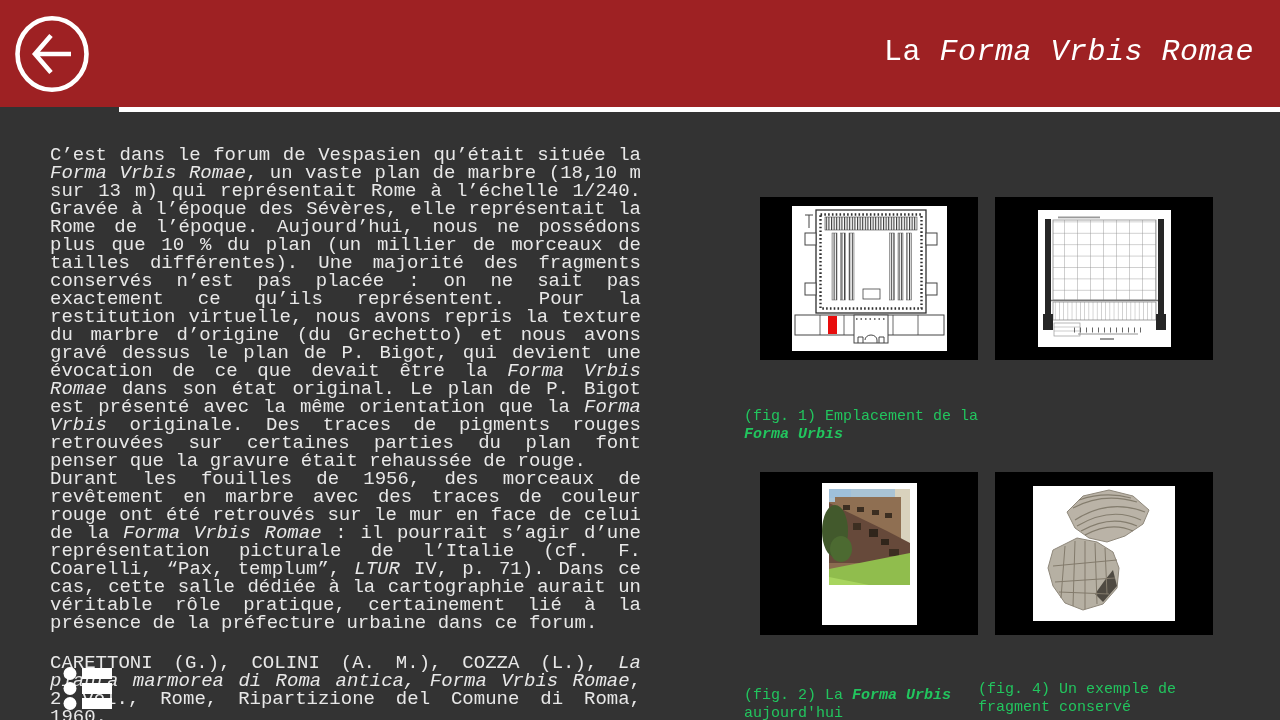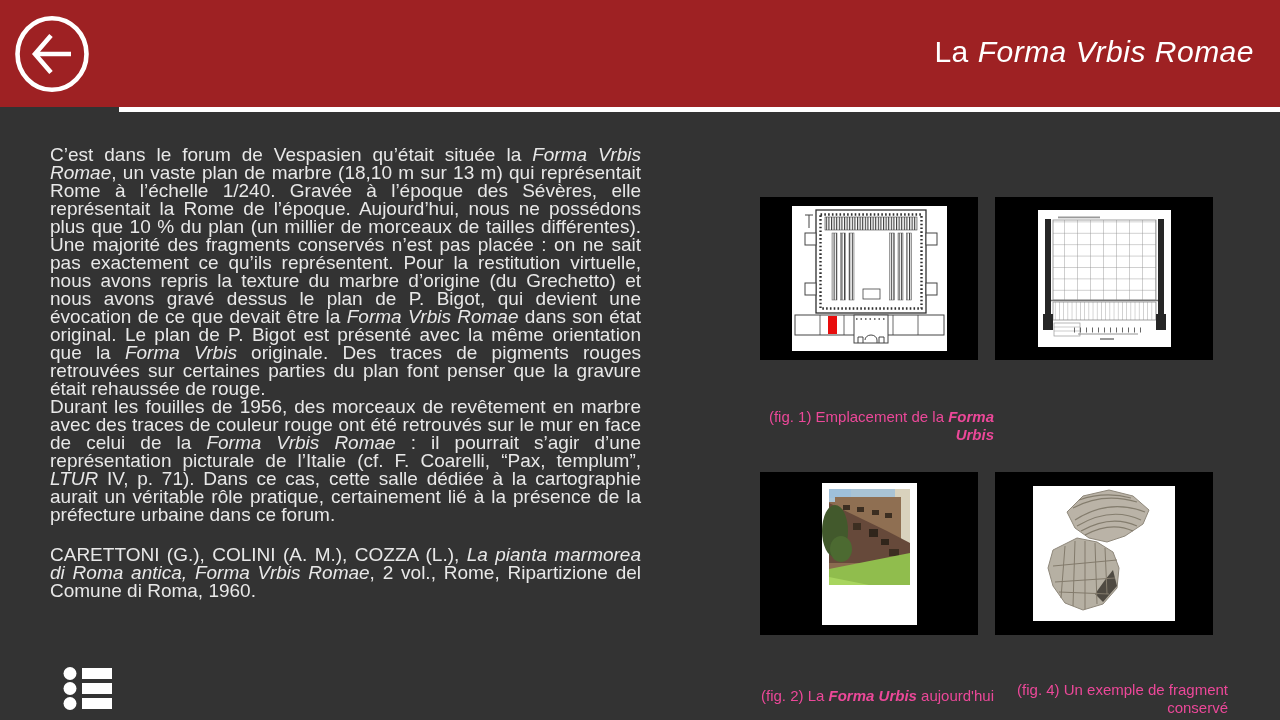--- a/index.html
+++ b/index.html
@@ -1,17 +1,17 @@
 <!DOCTYPE html>
 <html><head>
 <meta charset="utf-8">
 <style>
   html,body{margin:0;padding:0;background:#333333;}
   .stage{position:relative;width:1280px;height:720px;background:#333333;overflow:hidden;
-         font-family:Liberation Sans, sans-serif;}
+         font-family:Liberation Mono, monospace;}
   
   .header{position:absolute;top:0;left:0;width:1280px;height:107px;background:#9e2123;}
   .back-btn{position:absolute;top:15px;left:14px;width:76px;height:78px;background:transparent;
             border:none;padding:0;cursor:pointer;}
   .title{position:absolute;top:35px;right:26px;margin:0;color:#ffffff;font-size:30px;
          font-weight:400;letter-spacing:.5px;white-space:nowrap;}
   .title em{font-style:italic;}
   .underline{position:absolute;top:107px;left:119px;width:1161px;height:5px;background:#ffffff;}
   
   .article{position:absolute;left:50px;top:146px;width:591px;color:#e8e8e8;font-size:19px;
@@ -20,21 +20,21 @@
   .bib{margin-top:22px;}
   .it{font-style:italic;}
   .bi{font-style:italic;font-weight:bold;}
   
   .figbox{position:absolute;width:218px;height:163px;background:#000000;margin:0;
           display:flex;align-items:center;justify-content:center;}
   .f1{left:760px;top:197px;}
   .f2{left:995px;top:197px;}
   .f3{left:760px;top:472px;}
   .f4{left:995px;top:472px;}
-  .cap{position:absolute;width:250px;text-align:right;color:#ec4899;font-size:15px;line-height:18px;}
+  .cap{position:absolute;width:250px;text-align:left;color:#22c55e;font-size:15px;line-height:18px;}
   .c1{left:744px;top:408px;}
   .c2{left:978px;top:408px;}
   .c3{left:744px;top:687px;}
   .c4{left:978px;top:681px;}
   
   .menu-btn{position:absolute;left:63px;top:666px;width:49px;height:45px;background:transparent;
             border:none;padding:0;cursor:pointer;}
 </style>
 </head>
 <body>

